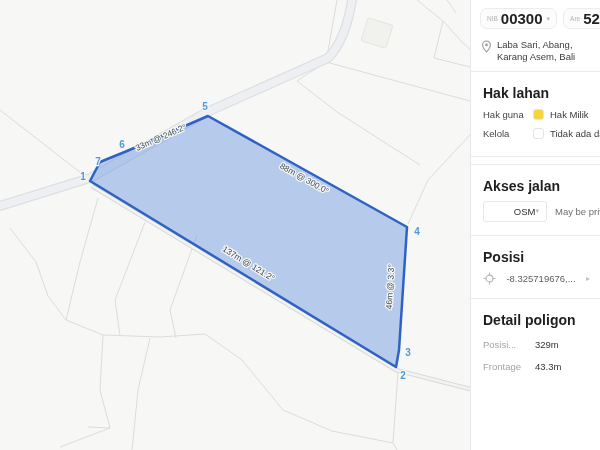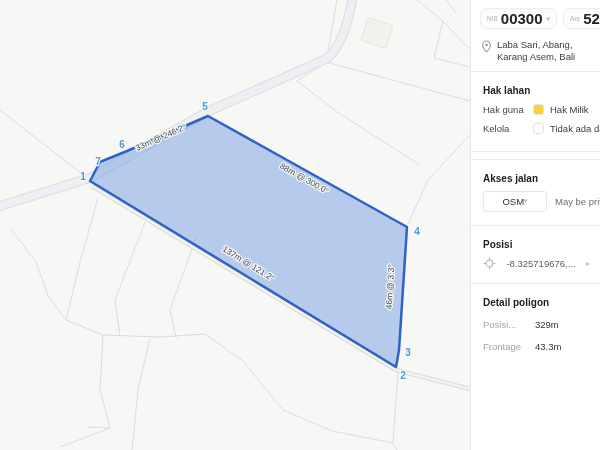--- a/index.html
+++ b/index.html
@@ -23,29 +23,29 @@
   .divider{height:1px;background:#ebebeb;margin:7px 0;}
   .pills{display:flex;gap:6px;margin:8px 6px 0 9px;}
   .pill{display:flex;align-items:center;gap:3px;border:1px solid #ececec;background:#fcfcfc;
     border-radius:7px;padding:3px 6px;height:13px;white-space:nowrap;}
   .pill .plabel{font-size:6.5px;color:#b3b3b3;}
   .pill .pvalue{font-size:15px;font-weight:bold;color:#222;}
   .pill .chev{font-size:7px;color:#b9b9b9;margin-left:1px;}
   .locrow{display:flex;gap:5px;margin:10px 8px 2px 10px;line-height:1.3;color:#3c3c3c;}
   .locrow svg{flex:none;margin-top:1px;}
   .section{padding:2px 10px 2px 12px;}
-  .sec-title{font-size:10px;font-weight:bold;color:#1e1e1e;margin:4px 0 6px 0;}
+  .sec-title{font-size:14px;font-weight:bold;color:#1e1e1e;margin:4px 0 6px 0;}
   .hl-row{display:flex;align-items:center;margin:8px 0;}
   .hl-label{width:50px;flex:none;color:#454545;}
   .swatch{width:11px;height:11px;border-radius:3px;border:1px solid #e3e3e3;flex:none;margin-right:6px;box-sizing:border-box;}
   .hl-value{color:#3a3a3a;white-space:nowrap;}
   .info-row{display:flex;gap:6px;color:#ababab;line-height:1.45;margin-top:6px;}
   .info-row svg{flex:none;margin-top:1px;}
   .akses-row{display:flex;align-items:center;gap:8px;margin:7px 0 4px 0;}
-  .select{display:flex;align-items:center;justify-content:center;border:1px solid #e7e7e7;
+  .select{display:flex;align-items:center;justify-content:flex-end;border:1px solid #e7e7e7;
     border-radius:3px;padding:4px 7px;width:48px;flex:none;color:#2e2e2e;font-size:9.5px;background:#fff;}
   .select .chev{font-size:7px;color:#b9b9b9;}
   .akses-note{color:#6e6e6e;white-space:nowrap;}
   .pos-row{display:flex;align-items:center;gap:6px;margin:7px 0 4px 0;color:#5d5d5d;}
   .pos-row .coords{white-space:nowrap;overflow:hidden;flex:1;text-align:center;}
   .pos-row .chev-r{color:#c2c2c2;font-size:8px;flex:none;}
   .dt-row{display:flex;align-items:center;margin:11px 0;}
   .dt-label{width:46px;flex:none;color:#a3a3a3;white-space:nowrap;overflow:hidden;}
   .dt-value{color:#333;font-weight:normal;margin-left:6px;white-space:nowrap;}
 </style>

